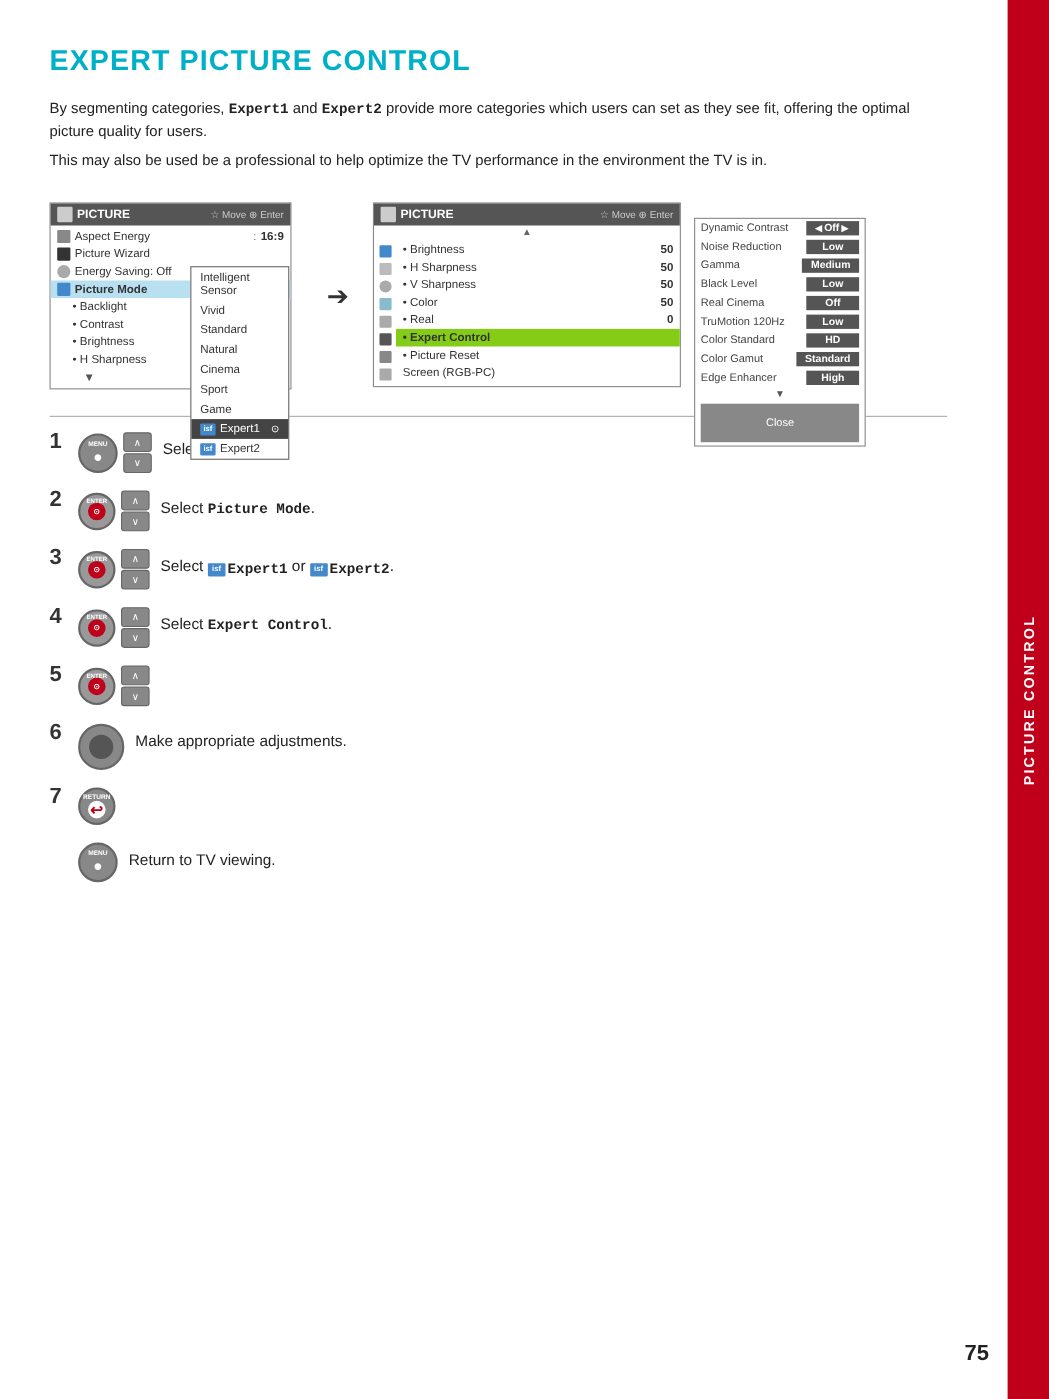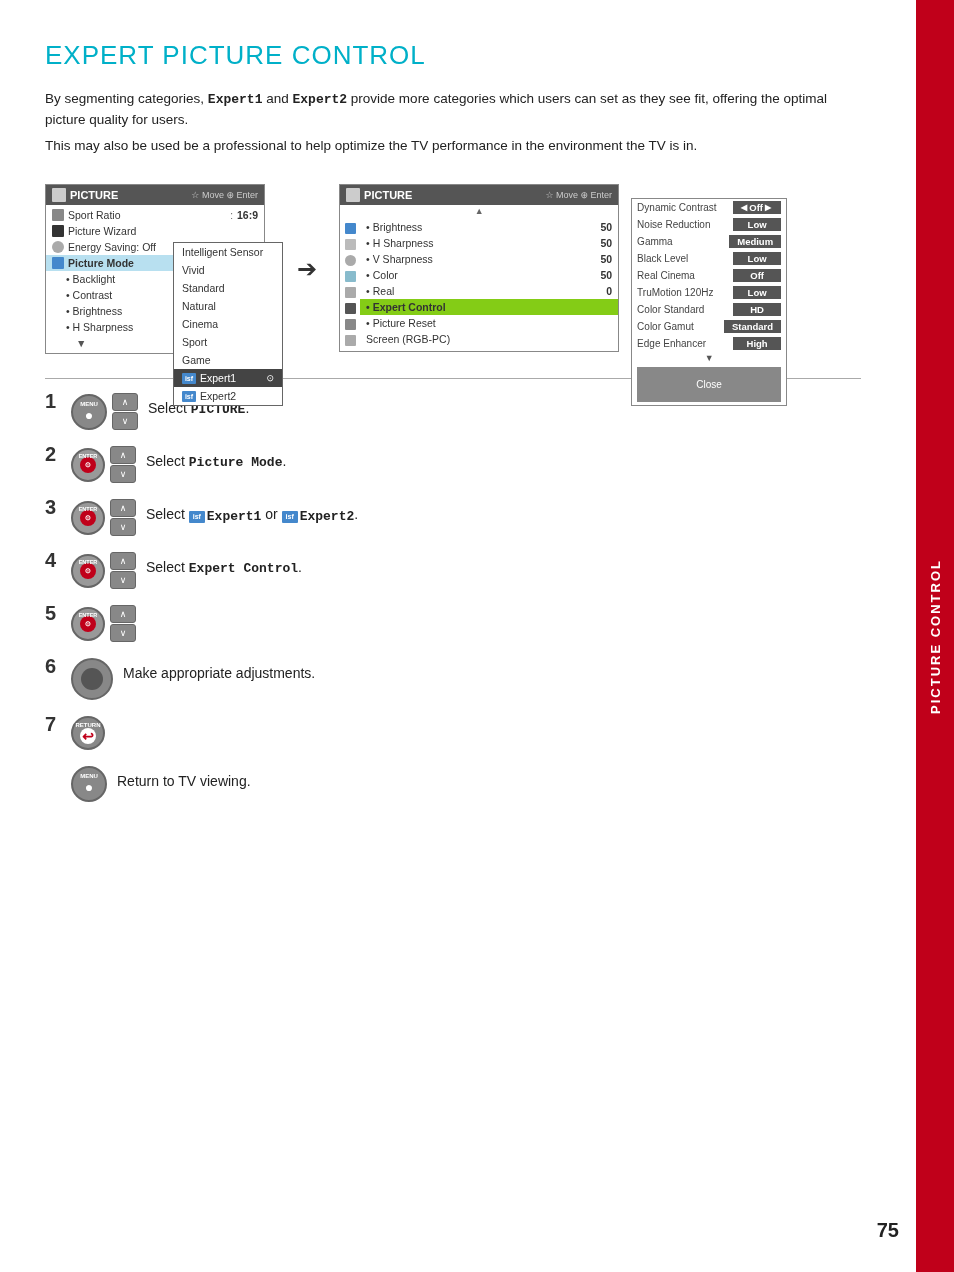--- a/index.html
+++ b/index.html
@@ -36,21 +36,21 @@
 
     
     .main {
       padding: 40px 55px 40px 45px;
       margin-right: 38px;
     }
 
     
     .page-title {
       font-size: 26px;
-      font-weight: normal;
+      font-weight: bold;
       color: #00b0c8;
       letter-spacing: 1px;
       margin-bottom: 18px;
       text-transform: uppercase;
     }
 
     
     .intro-text {
       font-size: 13.5px;
       line-height: 1.5;
@@ -127,21 +127,21 @@
     .tv-row-indent { padding-left: 20px; }
 
     
     .dropdown-popup {
       position: absolute;
       left: 130px;
       top: 60px;
       background: #fff;
       border: 1.5px solid #666;
       z-index: 10;
-      width: 110px;
+      width: 90px;
       font-size: 10.5px;
     }
     .dropdown-popup .dp-item {
       padding: 3px 8px;
       color: #333;
     }
     .dropdown-popup .dp-item.dp-selected {
       background: #444;
       color: #fff;
       display: flex;
@@ -401,21 +401,21 @@
       <div class="tv-menu">
         <div class="tv-menu-header">
           <span style="width:14px;height:14px;background:#ccc;display:inline-block;border-radius:1px;"></span>
           <span class="title">PICTURE</span>
           <span class="nav-hint">☆ Move ⊕ Enter</span>
         </div>
         <div class="tv-menu-body">
 
           <div class="tv-menu-row">
             <span class="tv-icon"></span>
-            <span class="tv-label">Sport Ratio</span>
+            <span class="tv-label">Aspect Energy</span>
             <span style="color:#666;font-size:10px;">:</span>
             <span class="tv-value">16:9</span>
           </div>
 
           <div class="tv-menu-row">
             <span class="tv-icon dark"></span>
             <span class="tv-label">Picture Wizard</span>
           </div>
 
           <div class="tv-menu-row">

